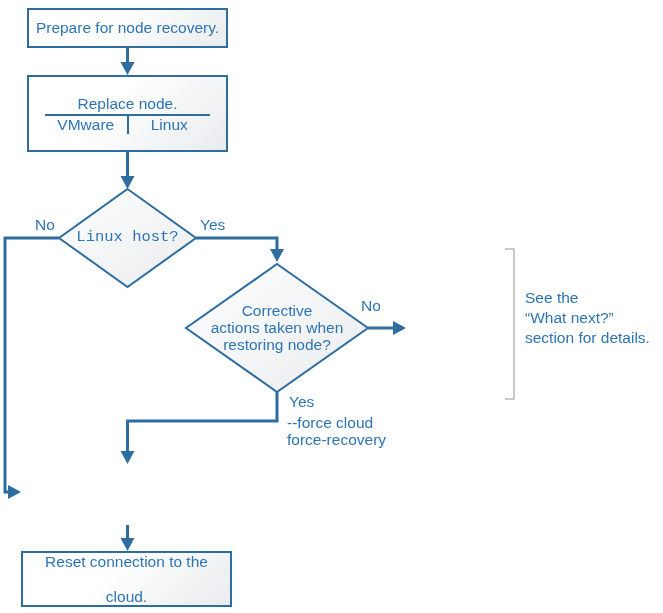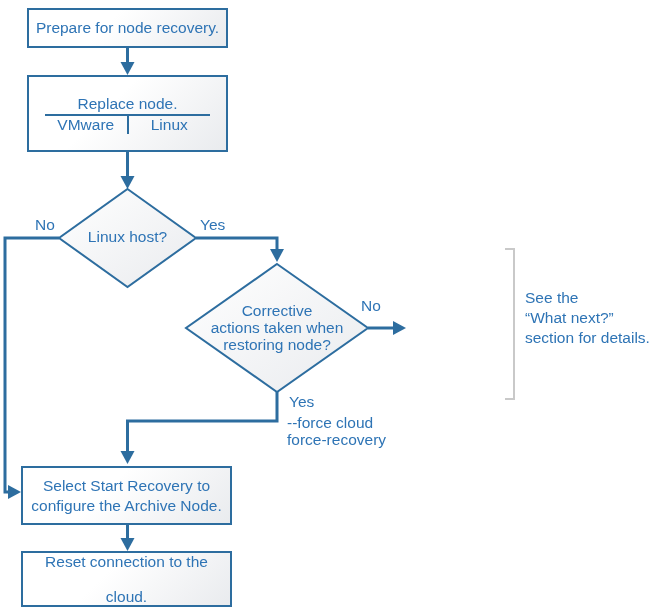--- a/index.html
+++ b/index.html
@@ -40,21 +40,21 @@
   .box-replace{left:27px;top:75px;width:201px;height:77px;padding:16px;align-items:stretch;justify-content:flex-start;}
   .replace-header{height:36px;border-bottom:2px solid var(--line);display:flex;align-items:center;justify-content:center;}
   .replace-row{flex:1;display:flex;}
   .replace-cell{flex:1;display:flex;align-items:center;justify-content:center;}
   .replace-cell.first{border-right:2px solid var(--line);}
   .box-terminator{left:406px;top:300px;width:102px;height:56px;line-height:19px;}
   .box-select{left:21px;top:466px;width:211px;height:59px;line-height:20px;}
   .box-reset{left:21px;top:551px;width:211px;height:56px;line-height:20px;gap:15px;}
 
   
-  .lbl-linux-host{left:59px;top:228px;width:137px;text-align:center;}
+  .lbl-linux-host{left:59px;top:228px;width:137px;text-align:center;font-family:Liberation Mono, monospace;}
   .lbl-no1{left:35px;top:216px;}
   .lbl-yes1{left:200px;top:216px;}
   .lbl-corrective{left:197px;top:302px;width:160px;text-align:center;line-height:17px;}
   .lbl-no2{left:361px;top:297px;}
   .lbl-yes2{left:289px;top:393px;}
   .lbl-force{left:287px;top:414px;line-height:17px;}
   .lbl-note{left:525px;top:288px;line-height:20px;}
 </style>
 </head>
 <body>
@@ -139,23 +139,19 @@
     <div class="line">force-recovery</div>
   </div>
 
 
   <div class="lbl lbl-note">
     <div class="line">See the</div>
     <div class="line">“What next?”</div>
     <div class="line">section for details.</div>
   </div>
 
-  <div class="box box-select">
-    <div class="line">Select Start Recovery to</div>
-    <div class="line">configure the Archive Node.</div>
-  </div>
 
   <div class="box box-reset">
     <div class="line">Reset connection to the</div>
     <div class="line">cloud.</div>
   </div>
 
 </div>
 
 </body></html>

